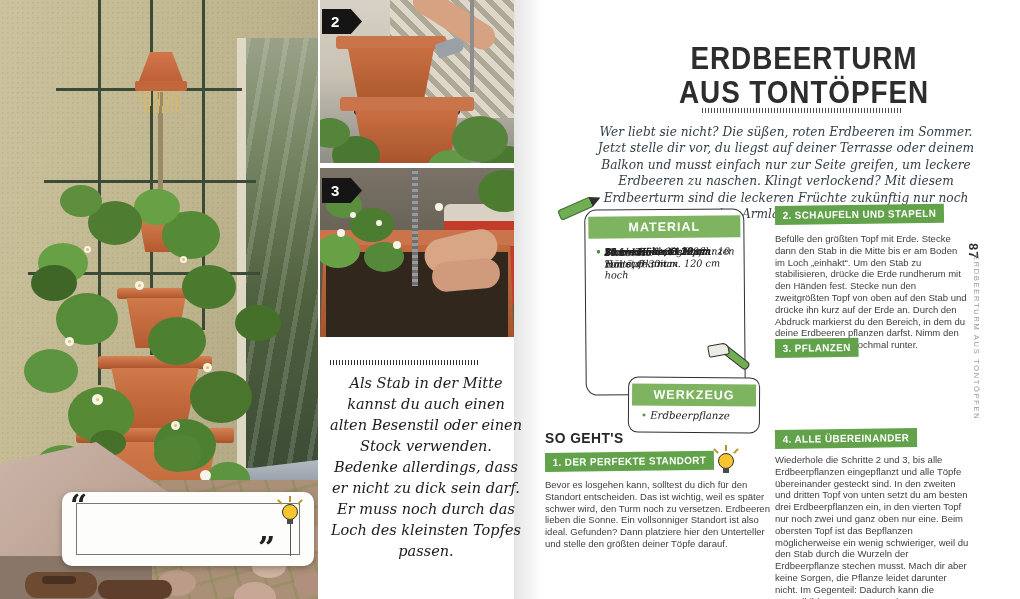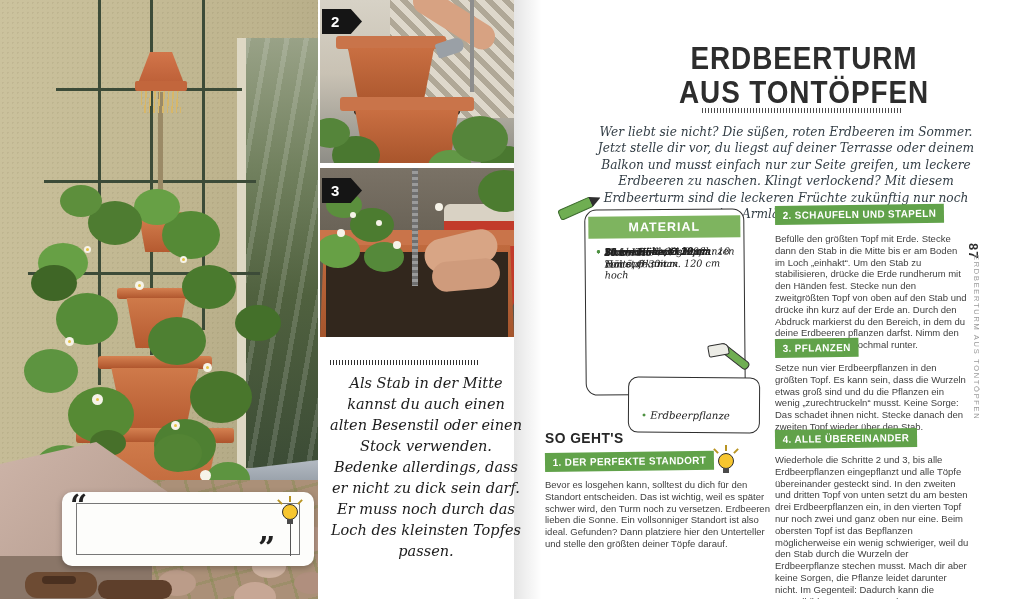--- a/index.html
+++ b/index.html
@@ -318,40 +318,40 @@
   <div class="pen-icon">
     <div class="pen-body"></div>
     <div class="pen-tip"></div>
   </div>
 
   <div class="hammer-icon">
     <div class="hammer-handle"></div>
     <div class="hammer-head"></div>
   </div>
   <div class="werkzeug-box">
+    <div class="band">WERKZEUG</div>
     <div class="tool-item">Erdbeerpflanze</div>
   </div>
 
   <div class="sogehts">SO GEHT'S</div>
 
   <div class="step-label s1-label">1. DER PERFEKTE STANDORT</div>
   <div class="s1-bulb">
     <div class="ray ray1"></div>
     <div class="ray ray2"></div>
     <div class="ray ray3"></div>
     <div class="bulb"></div>
     <div class="bulb-base"></div>
   </div>
   <div class="step-text s1-text">Bevor es losgehen kann, solltest du dich für den Standort entscheiden. Das ist wichtig, weil es später schwer wird, den Turm noch zu versetzen. Erdbeeren lieben die Sonne. Ein vollsonniger Standort ist also ideal. Gefunden? Dann platziere hier den Unterteller und stelle den größten deiner Töpfe darauf.</div>
 
   <div class="step-label s2-label">2. SCHAUFELN UND STAPELN</div>
   <div class="step-text s2-text">Befülle den größten Topf mit Erde. Stecke dann den Stab in die Mitte bis er am Boden im Loch „einhakt“. Um den Stab zu stabilisieren, drücke die Erde rundherum mit den Händen fest. Stecke nun den zweitgrößten Topf von oben auf den Stab und drücke ihn kurz auf der Erde an. Durch den Abdruck markierst du den Bereich, in dem du deine Erdbeeren pflanzen darfst. Nimm den zweitgrößten Topf nochmal runter.</div>
 
   <div class="step-label s3-label">3. PFLANZEN</div>
-  <div class="step-text s3-text">Setze nun vier Erdbeerpflanzen in den größten Topf. Es kann sein, dass die Wurzeln etwas groß sind und du die Pflanzen ein wenig „zurechtruckeln“ musst. Keine Sorge: Das schadet ihnen nicht. Stecke danach den zweiten Topf wieder über den Stab.</div>
 
   <div class="step-label s4-label">4. ALLE ÜBEREINANDER</div>
   <div class="step-text s4-text">Wiederhole die Schritte 2 und 3, bis alle Erdbeerpflanzen eingepflanzt und alle Töpfe übereinander gesteckt sind. In den zweiten und dritten Topf von unten setzt du am besten drei Erdbeerpflanzen ein, in den vierten Topf nur noch zwei und ganz oben nur eine. Beim obersten Topf ist das Bepflanzen möglicherweise ein wenig schwieriger, weil du den Stab durch die Wurzeln der Erdbeerpflanze stechen musst. Mach dir aber keine Sorgen, die Pflanze leidet darunter nicht. Im Gegenteil: Dadurch kann die Wurzelbildung angeregt werden.</div>
 
   <div class="edge-sidebar">
     <span class="page-num">87</span>
     <span class="chapter">ERDBEERTURM AUS TONTÖPFEN</span>
   </div>
 
 </div>

